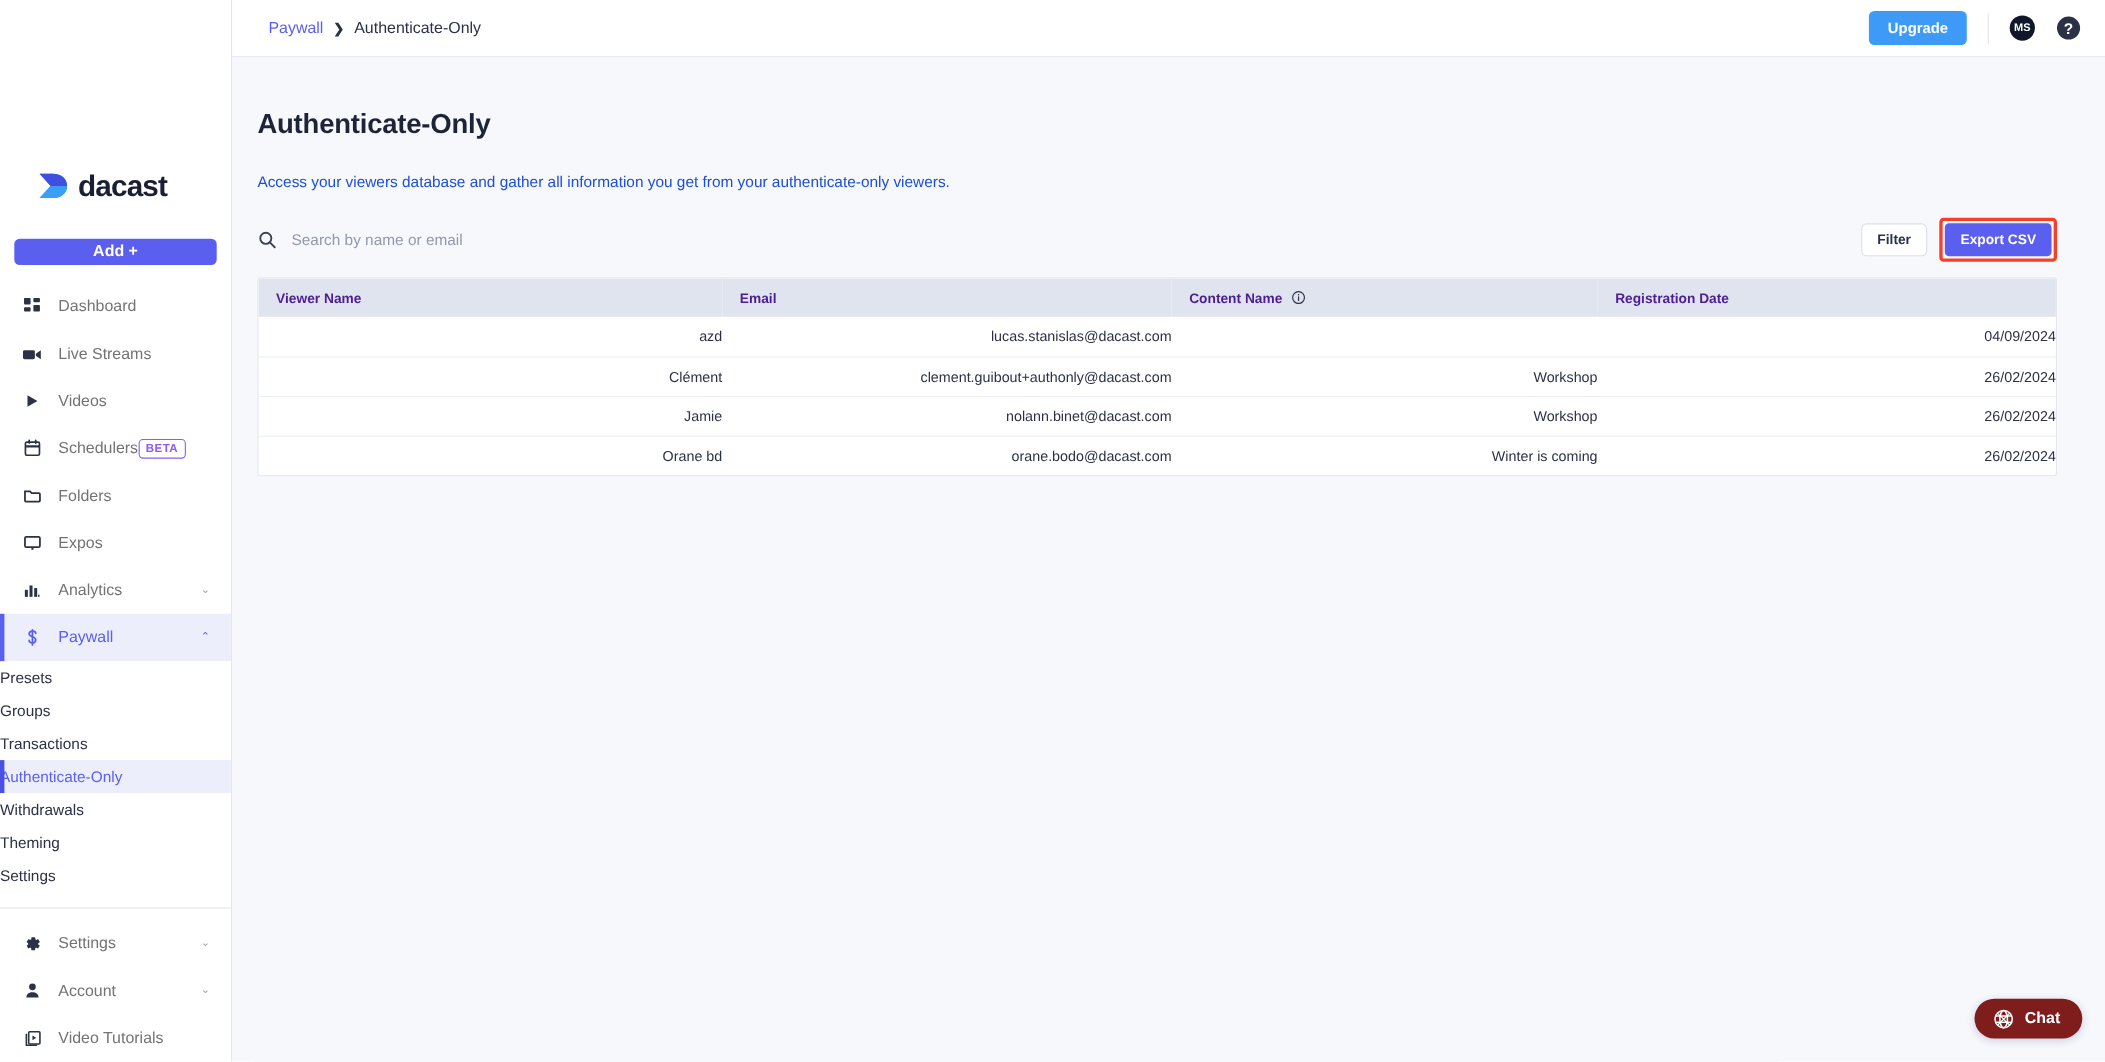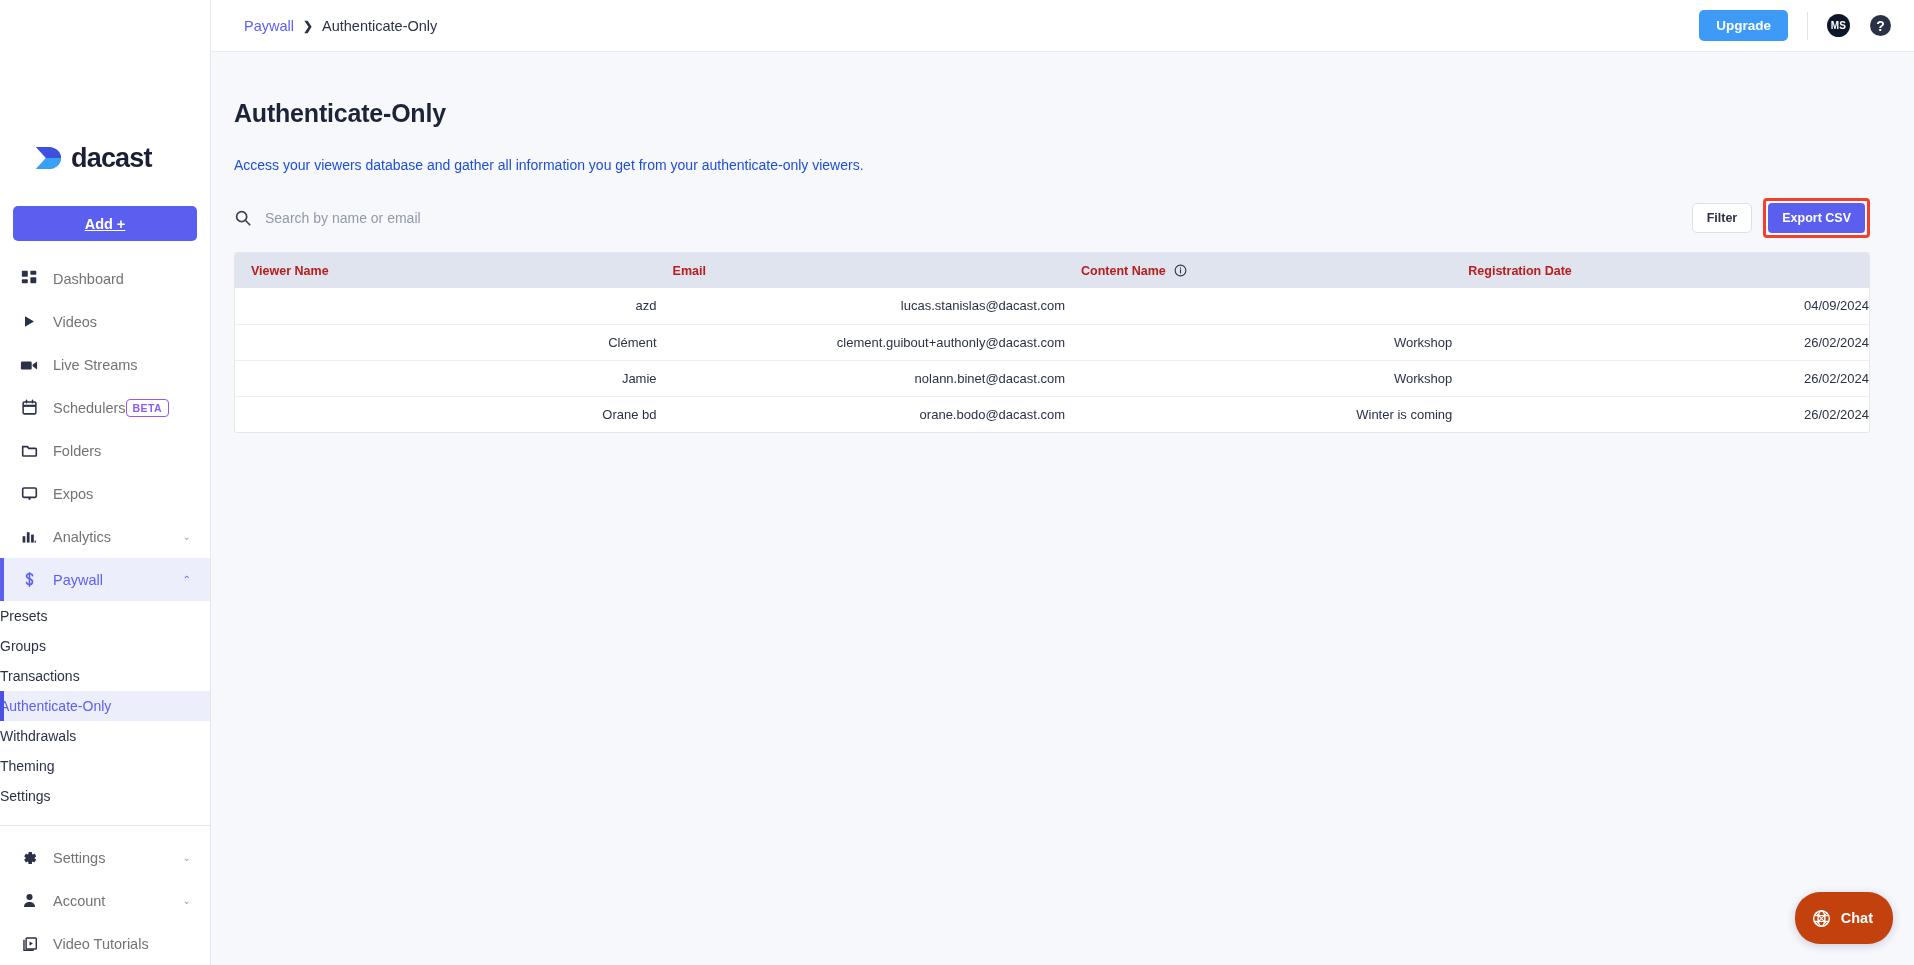--- a/index.html
+++ b/index.html
@@ -24,27 +24,27 @@
     height: 76px; display: flex; align-items: center;
     padding-left: 34px;
   }
   .logo-mark { width: 30px; height: 26px; margin-right: 7px; flex-shrink: 0; }
   .logo-text {
     font-size: 27px; font-weight: bold; color: #1b1f35;
     letter-spacing: -0.8px;
   }
   .add-btn {
     margin: 10px 13px 0 13px;
-    height: 35px;
+    height: 24px;
     background: #5b5fef;
     border: none; border-radius: 5px;
     color: #ffffff; font-size: 14.5px; font-weight: bold;
     font-family: "Liberation Sans", sans-serif;
     cursor: pointer;
-    display: flex; align-items: center; justify-content: center; text-decoration: underline;
+    display: flex; align-items: center; justify-content: center;
   }
   .nav { margin-top: 16px; }
   .nav-item {
     height: 43px; display: flex; align-items: center;
     padding-left: 18px; cursor: pointer; position: relative;
   }
   .nav-item .ico {
     width: 22px; height: 22px; display: flex;
     align-items: center; justify-content: center;
     margin-right: 13px; flex-shrink: 0; color: #2b3147;
@@ -169,41 +169,41 @@
     margin-top: 18px;
     background: #ffffff;
     border: 1px solid #e4e7ee;
     border-radius: 3px;
     overflow: hidden;
   }
   table { width: 100%; border-collapse: collapse; table-layout: fixed; }
   thead tr { background: #e0e4ee; height: 35px; }
   th {
     text-align: left; font-size: 12.5px; font-weight: bold;
-    color: #b91c1c; padding-left: 16px;
+    color: #4c1d95; padding-left: 16px;
   }
   th.c1 { width: 25.8%; }
   th.c2 { width: 25.0%; }
   th.c3 { width: 23.7%; }
   th.c4 { width: 25.5%; }
   .th-inner { display: flex; align-items: center; }
   .info-icon {
     width: 13px; height: 13px; margin-left: 8px; color: #2b3147;
   }
   tbody tr { height: 36px; border-top: 1px solid #eceef3; }
   tbody tr:first-child { border-top: none; }
   td {
     font-size: 13px; color: #2b3147; padding-left: 16px;
     white-space: nowrap; overflow: hidden; text-overflow: ellipsis; text-align: right;
   }
 
   .chat-widget {
     position: absolute; right: 21px; bottom: 21px;
-    background: #c2410c; border-radius: 25px;
-    height: 52px; display: flex; align-items: center;
+    background: #7f1d1d; border-radius: 25px;
+    height: 36px; display: flex; align-items: center;
     padding: 0 20px 0 16px; cursor: pointer;
     box-shadow: 0 2px 8px rgba(40,45,120,0.22);
   }
   .chat-icon { width: 21px; height: 21px; color: #ffffff; margin-right: 9px; }
   .chat-label { color: #ffffff; font-size: 14.5px; font-weight: bold; }
 </style>
 </head>
 <body>
 
 <div class="app">
@@ -231,35 +231,35 @@
               <rect x="11" y="1" width="7" height="4.5" rx="1"></rect>
             <rect x="1" y="11" width="7" height="4.5" rx="1"></rect>
               <rect x="11" y="8.5" width="7" height="7" rx="1"></rect>
           </svg>
         </span>
         <span class="lbl">Dashboard</span>
       </div>
 
       <div class="nav-item">
         <span class="ico">
+          <svg viewBox="0 0 20 20" width="18" height="18" fill="currentColor">
+            <rect x="1" y="6" width="12" height="9" rx="1.5"></rect>
+              <path d="M14 9.5 L19 6 L19 15 L14 11.5 Z"></path>
+          </svg>
+        </span>
+        <span class="lbl">Live Streams</span>
+      </div>
+
+      <div class="nav-item">
+        <span class="ico">
           <svg viewBox="0 0 20 20" width="15" height="15" fill="currentColor">
               <path d="M4 3 L16 10 L4 17 Z"></path>
             </svg>
         </span>
         <span class="lbl">Videos</span>
-      </div>
-
-      <div class="nav-item">
-        <span class="ico">
-          <svg viewBox="0 0 20 20" width="18" height="18" fill="currentColor">
-            <rect x="1" y="6" width="12" height="9" rx="1.5"></rect>
-              <path d="M14 9.5 L19 6 L19 15 L14 11.5 Z"></path>
-          </svg>
-        </span>
-        <span class="lbl">Live Streams</span>
       </div>
 
       <div class="nav-item">
         <span class="ico">
           <svg viewBox="0 0 20 20" width="17" height="17" fill="none" stroke="currentColor" stroke-width="1.8">
             <rect x="2.5" y="3.5" width="15" height="14" rx="1.5"></rect>
               <path d="M2.5 8 H17.5" stroke-width="2.6"></path>
             <path d="M6.5 1.5 V4.5 M13.5 1.5 V4.5" stroke-linecap="round"></path>
           </svg>
         </span>

